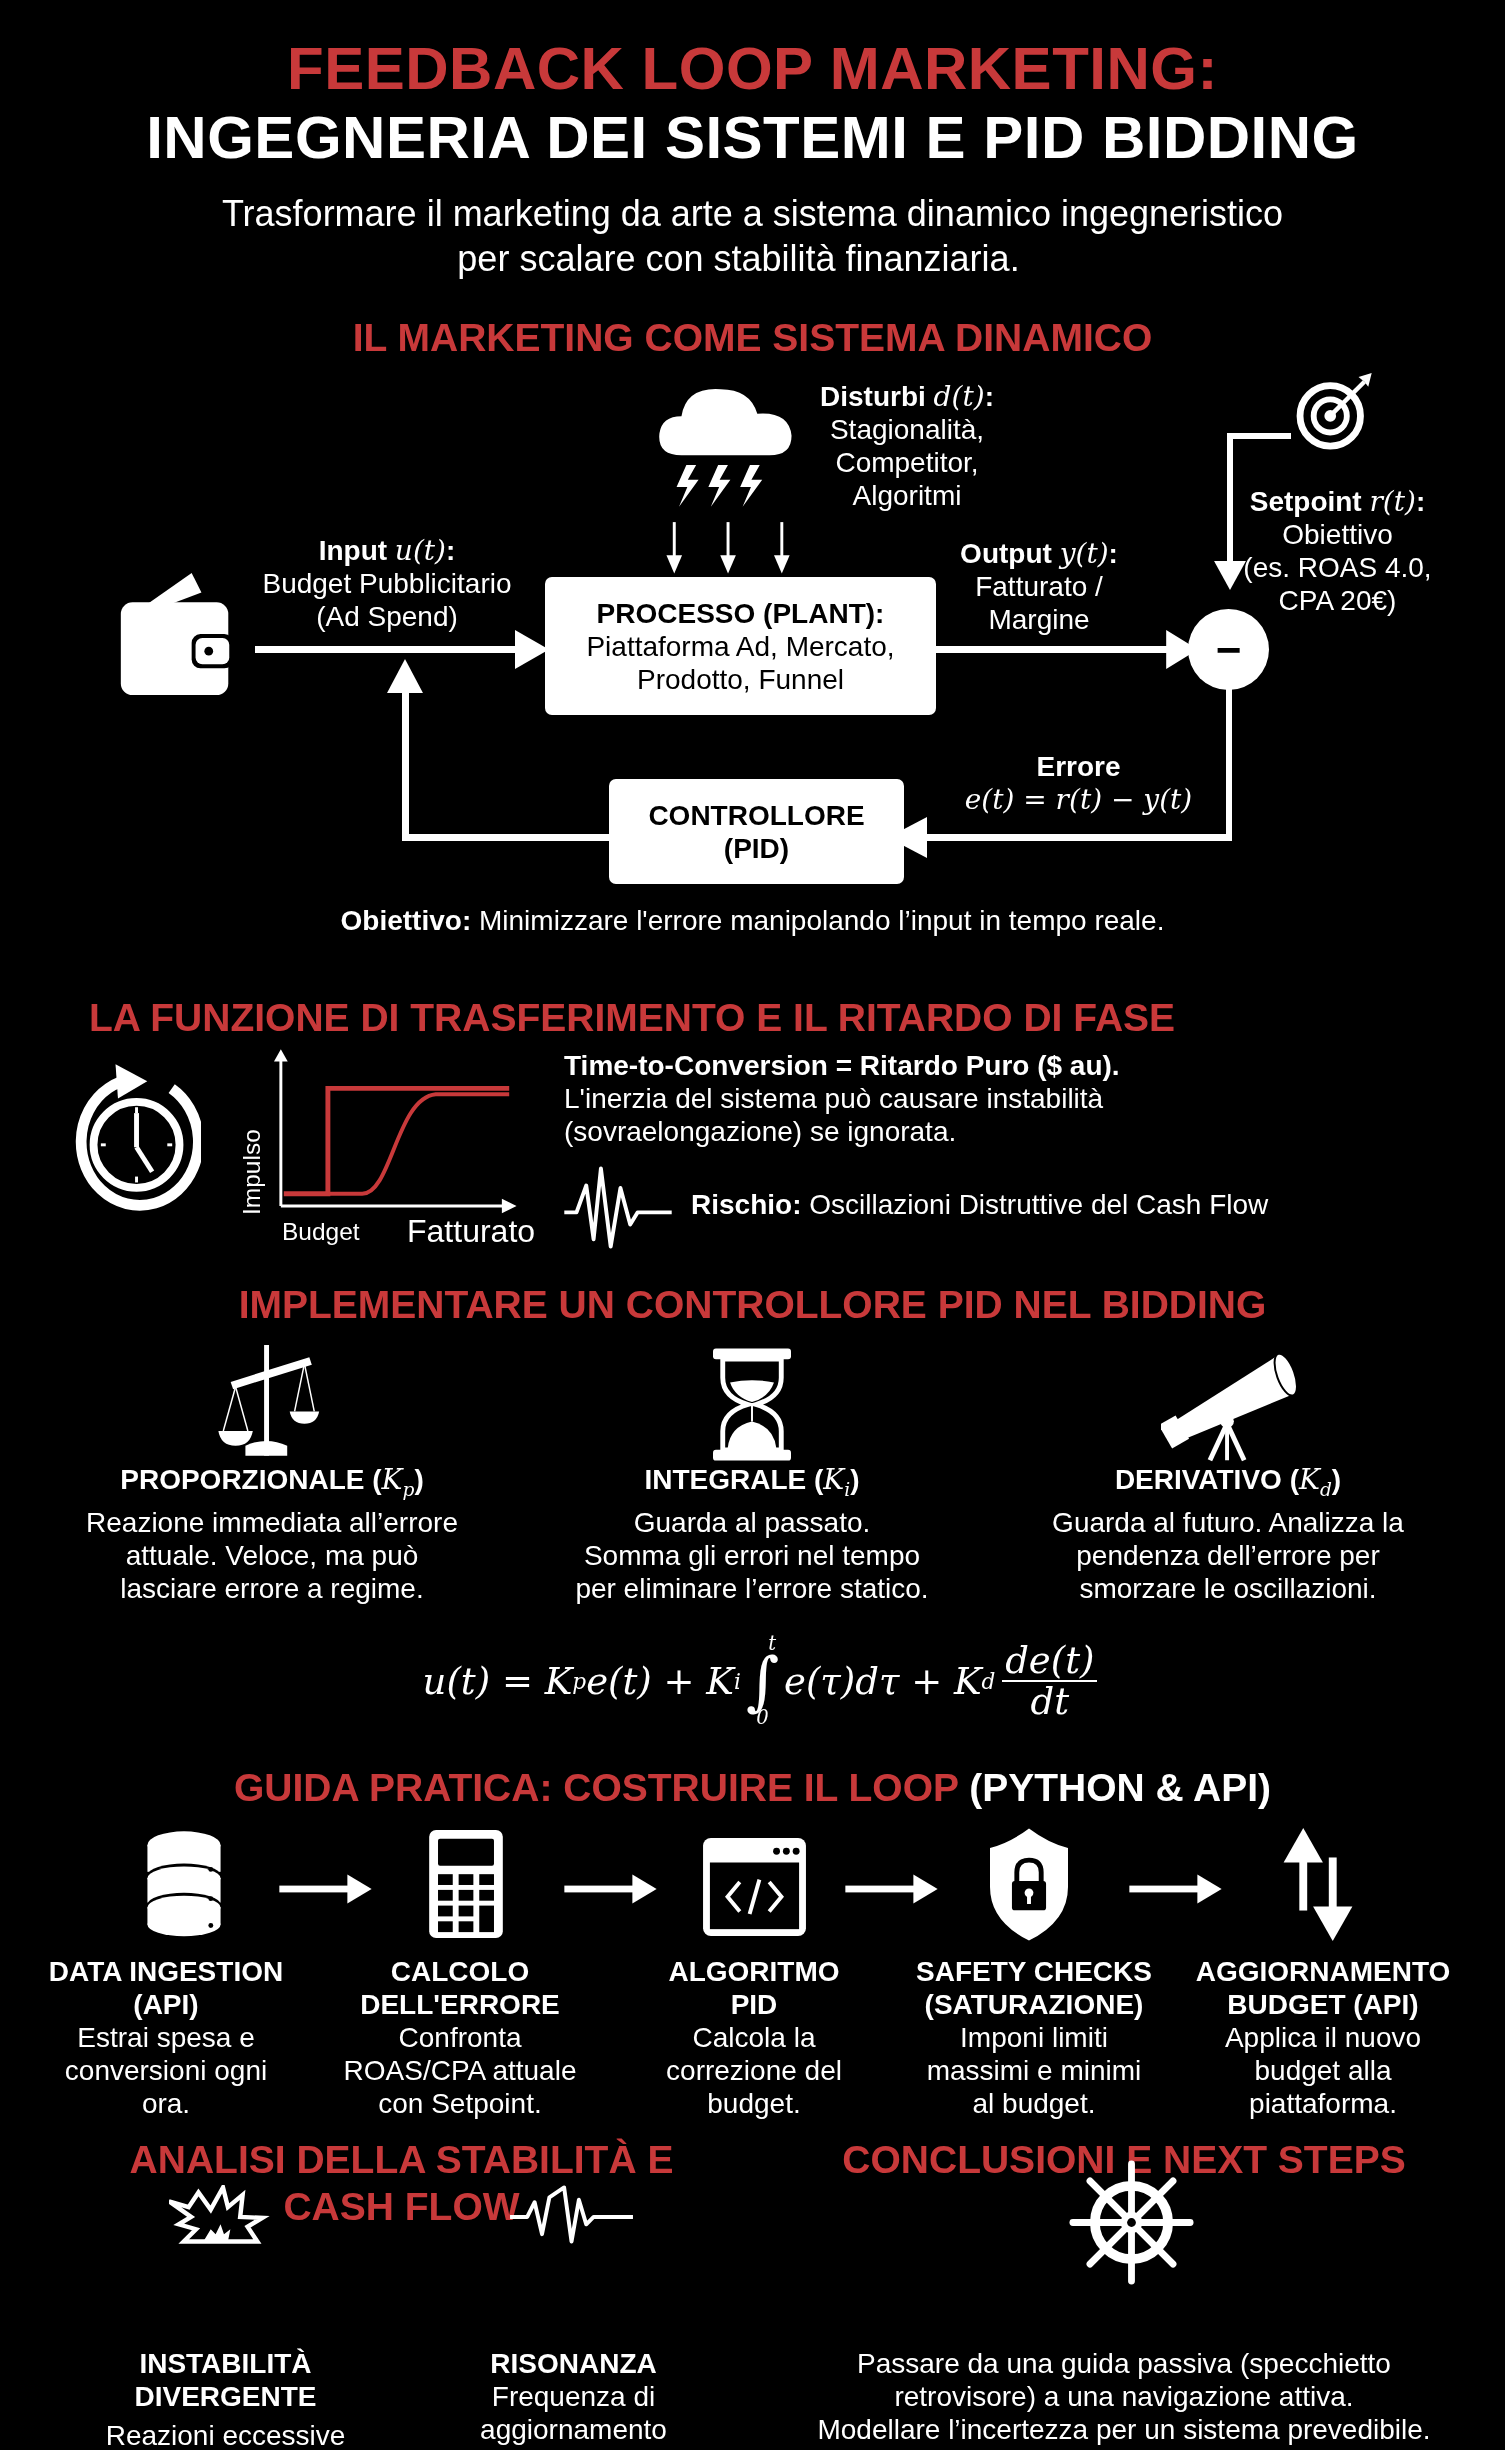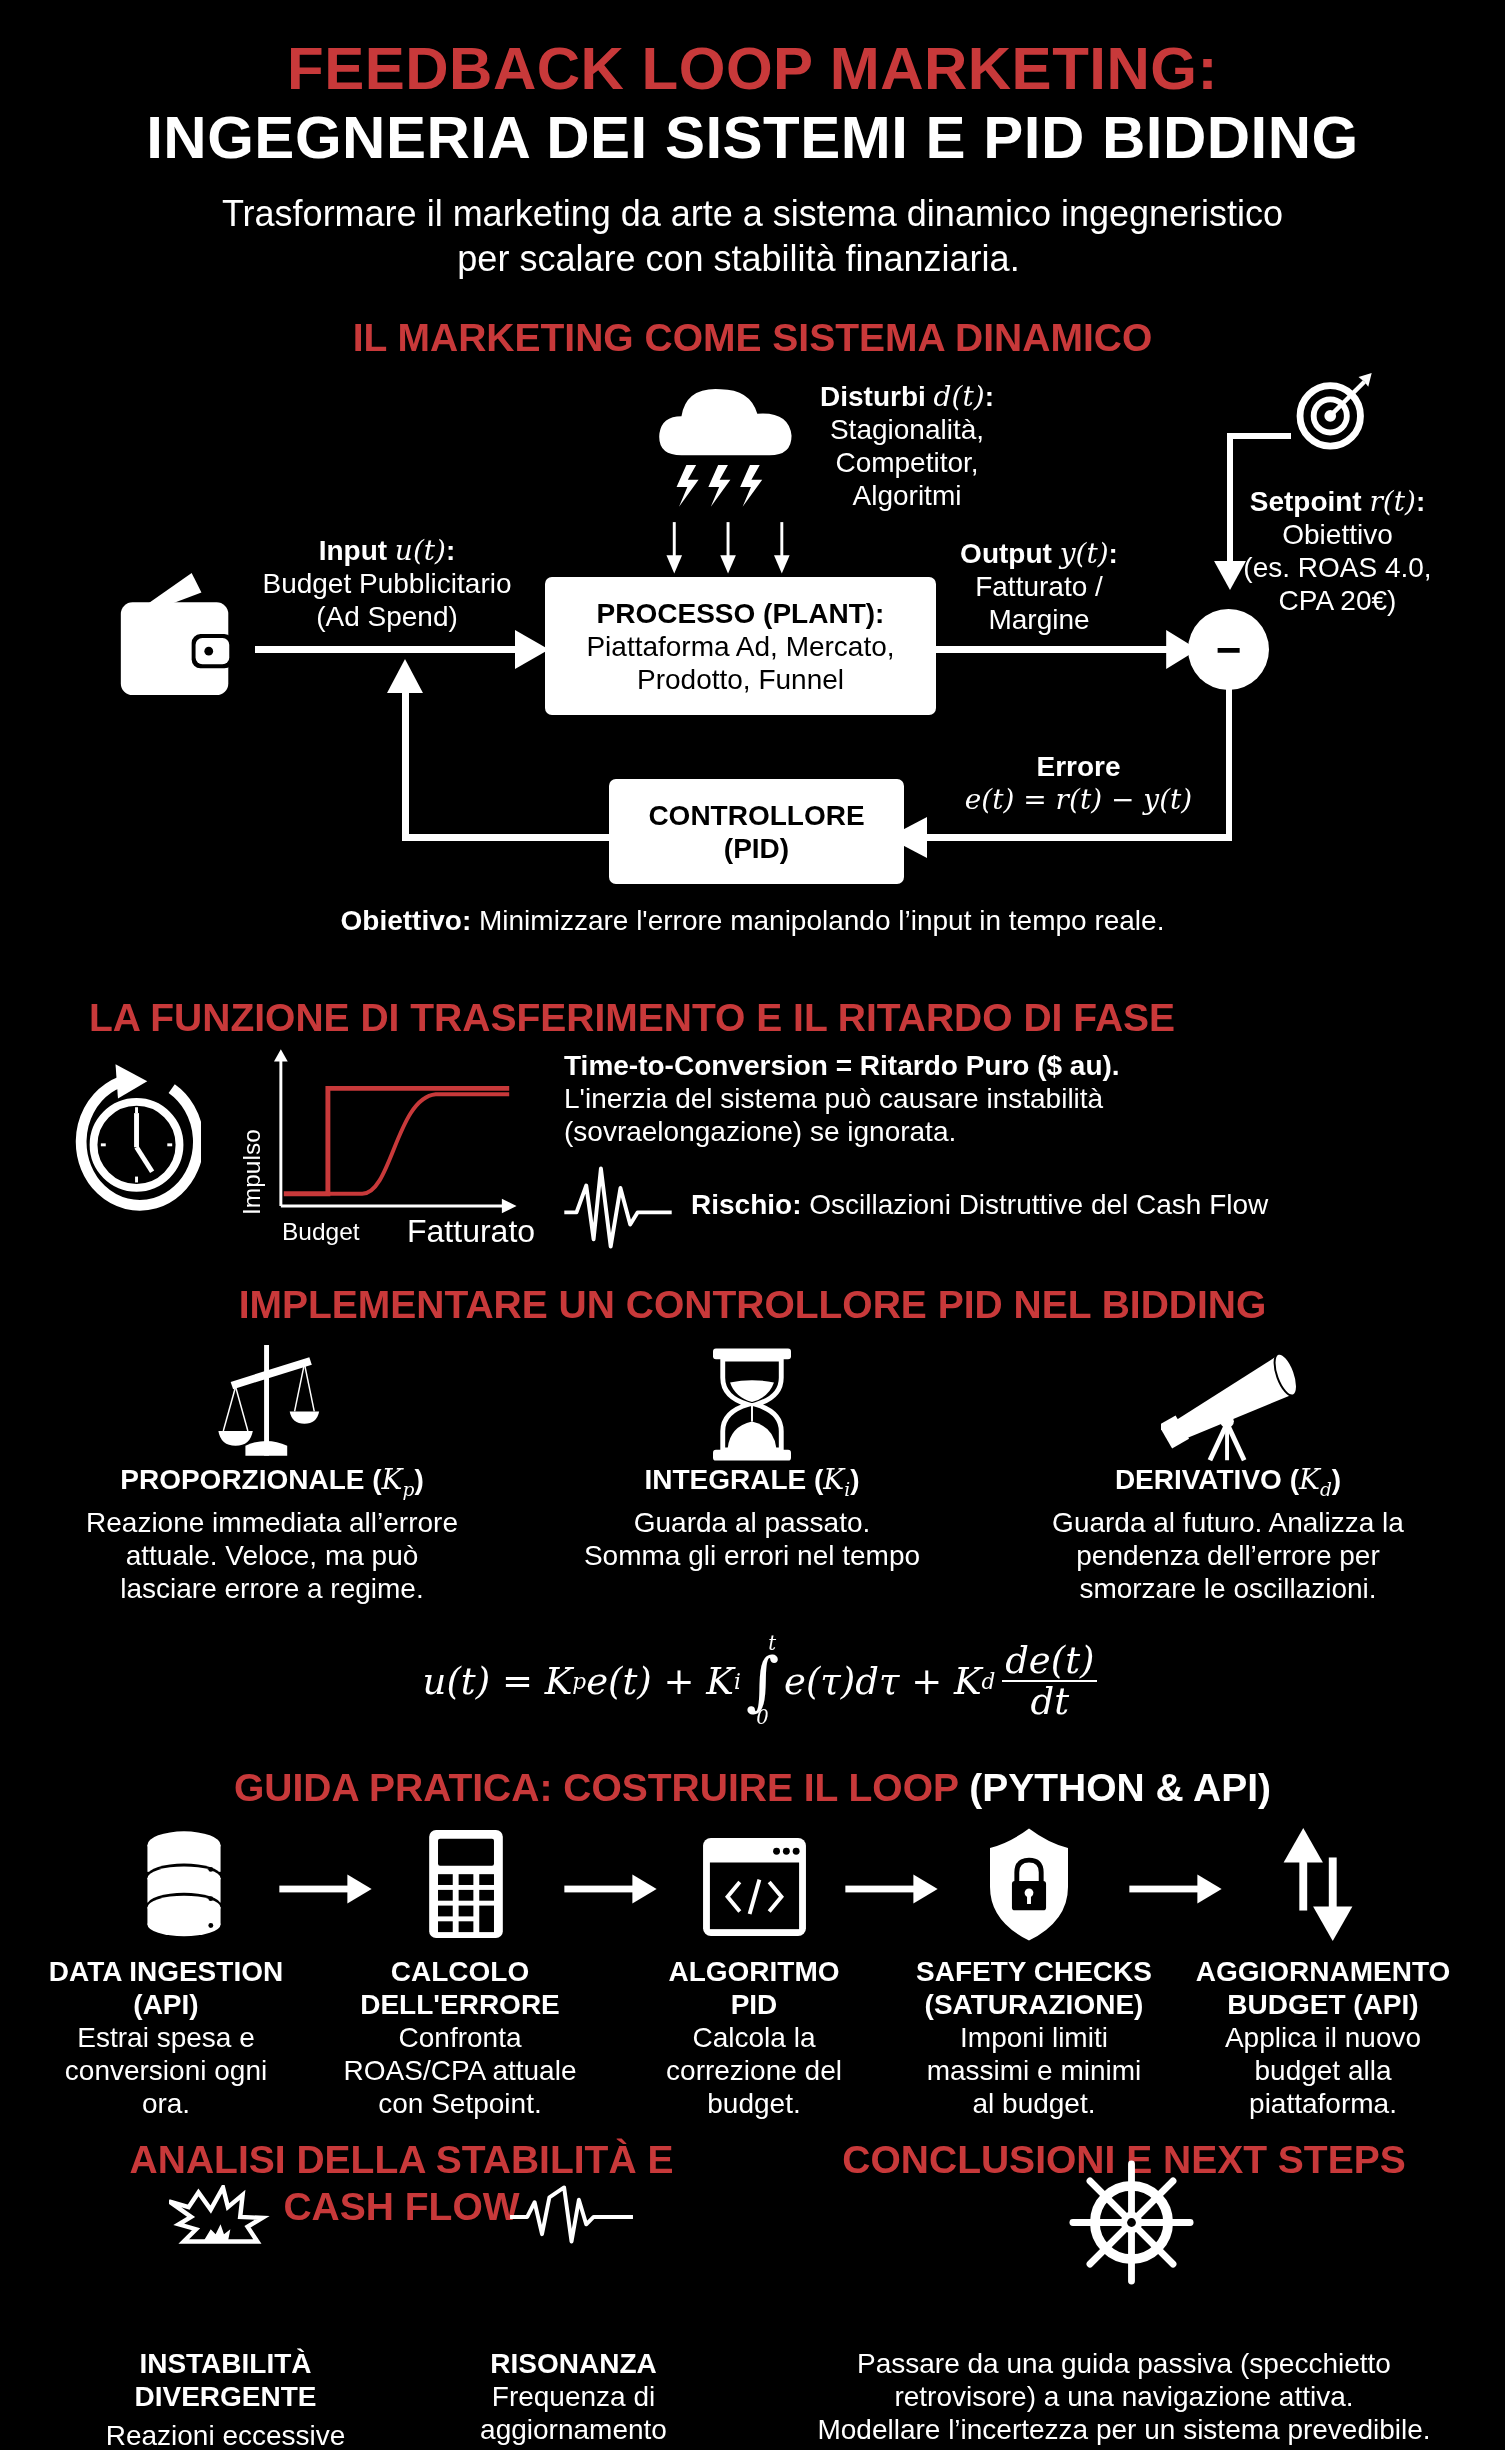--- a/index.html
+++ b/index.html
@@ -249,20 +249,21 @@
 <div class="abs center" style="left:39px;top:1463px;width:466px;">
   <div class="body bold"><span>PROPORZIONALE</span> (<span class="math">K</span><sub class="math" style="font-size:18.6px;">p</sub>)</div>
   <div class="body">Reazione immediata all’errore</div>
   <div class="body">attuale. Veloce, ma può</div>
   <div class="body">lasciare errore a regime.</div>
 </div>
 <div class="abs center" style="left:519px;top:1463px;width:466px;">
   <div class="body bold"><span>INTEGRALE</span> (<span class="math">K</span><sub class="math" style="font-size:18.6px;">i</sub>)</div>
   <div class="body">Guarda al passato.</div>
   <div class="body">Somma gli errori nel tempo</div>
+  <div class="body">per eliminare l’errore statico.</div>
 </div>
 <div class="abs center" style="left:995px;top:1463px;width:466px;">
   <div class="body bold"><span>DERIVATIVO</span> (<span class="math">K</span><sub class="math" style="font-size:18.6px;">d</sub>)</div>
   <div class="body">Guarda al futuro. Analizza la</div>
   <div class="body">pendenza dell’errore per</div>
   <div class="body">smorzare le oscillazioni.</div>
 </div>
 
 <div class="abs" style="left:417px;top:1637px;width:686px;height:88px;display:flex;align-items:center;justify-content:center;font-size:37px;">
   <span class="math">u(t) = K</span>

